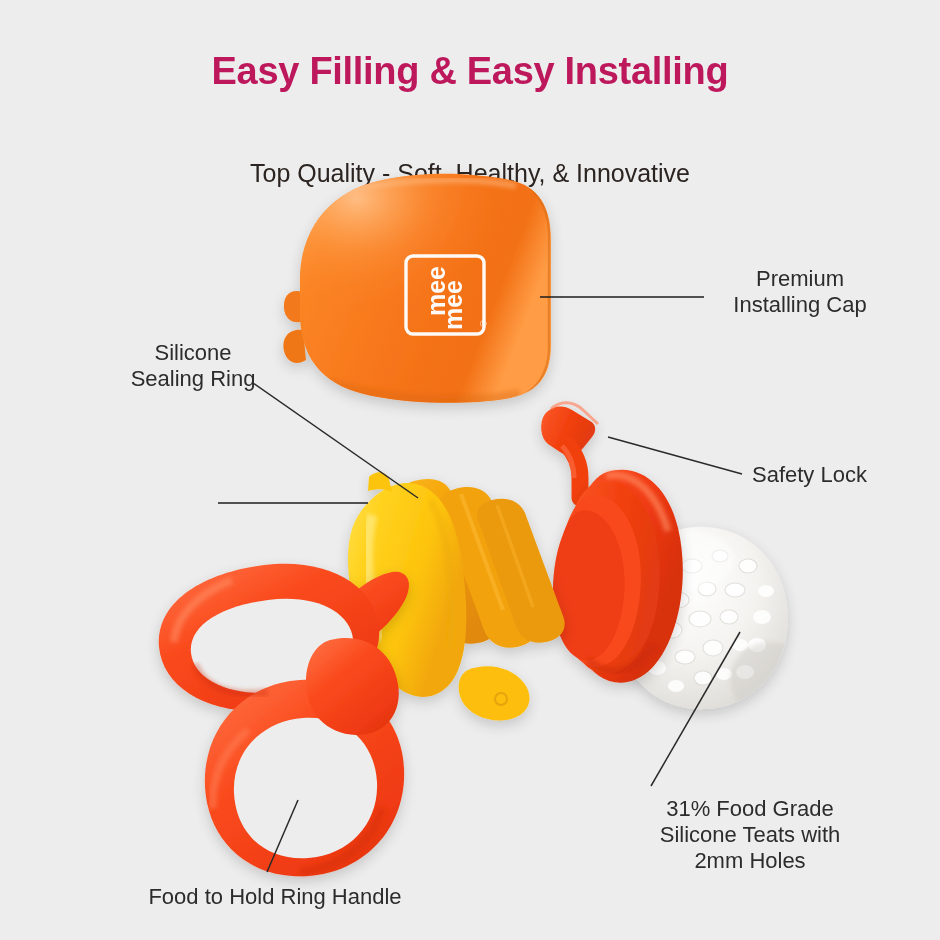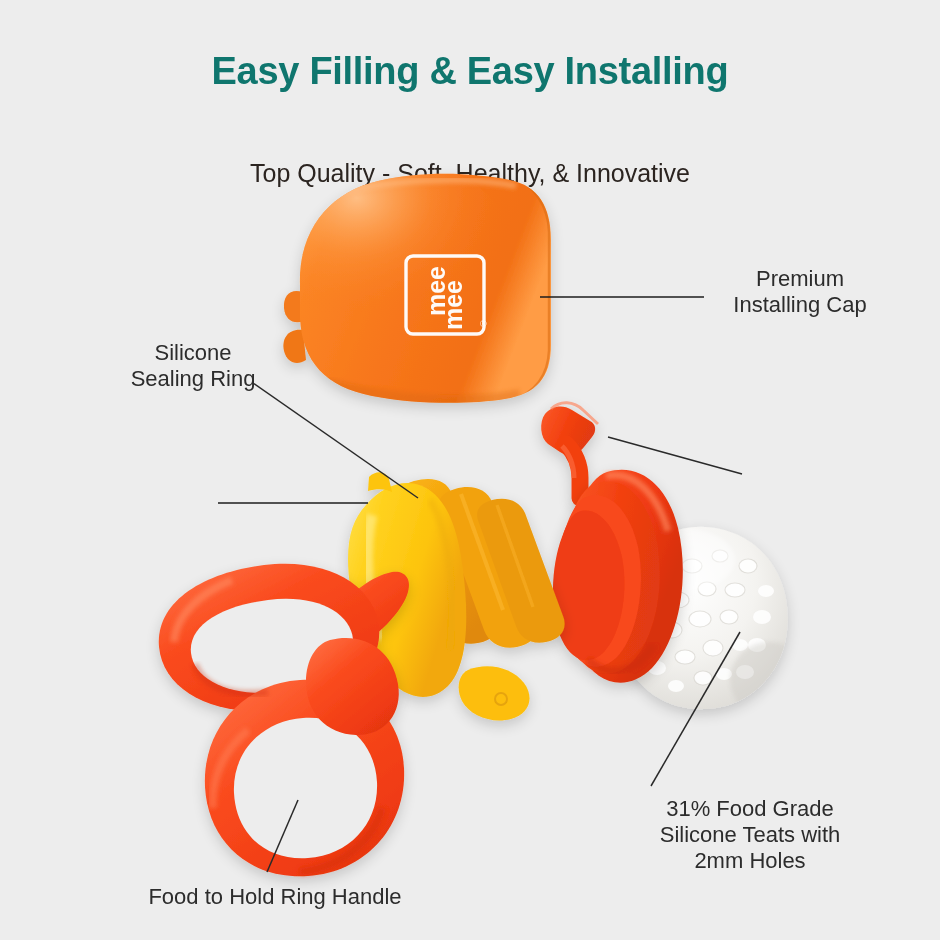--- a/index.html
+++ b/index.html
@@ -12,21 +12,21 @@
     position:relative;
   }
   #stage{position:absolute;inset:0;width:940px;height:940px;}
 
   
   .title{
     position:absolute;left:0;top:52px;width:940px;
     text-align:center;
     font-size:38px;font-weight:bold;
     letter-spacing:-0.3px;
-    color:#0f766e;
+    color:#be185d;
     line-height:1.05;
   }
   .subtitle{
     position:absolute;left:0;top:115px;width:940px;
     text-align:center;
     font-size:25px;font-weight:normal;
     color:#2b2420;
     line-height:1.15;
     margin-top:44px;
   }
@@ -325,20 +325,21 @@
     </g>
   </svg>
 
   <div class="label" style="left:700px;top:266px;width:200px;">Premium
 Installing Cap</div>
 
   <div class="label" style="left:98px;top:328px;width:190px;margin-top:12px;">Silicone
 Sealing Ring</div>
 
 
+  <div class="label" style="left:752px;top:462px;width:180px;text-align:left;">Safety Lock</div>
 
   <div class="label" style="left:630px;top:796px;width:240px;">31% Food Grade
 Silicone Teats with
 2mm Holes</div>
 
   <div class="label" style="left:110px;top:884px;width:330px;">Food to Hold Ring Handle</div>
 
 </div>
 
 </body></html>

